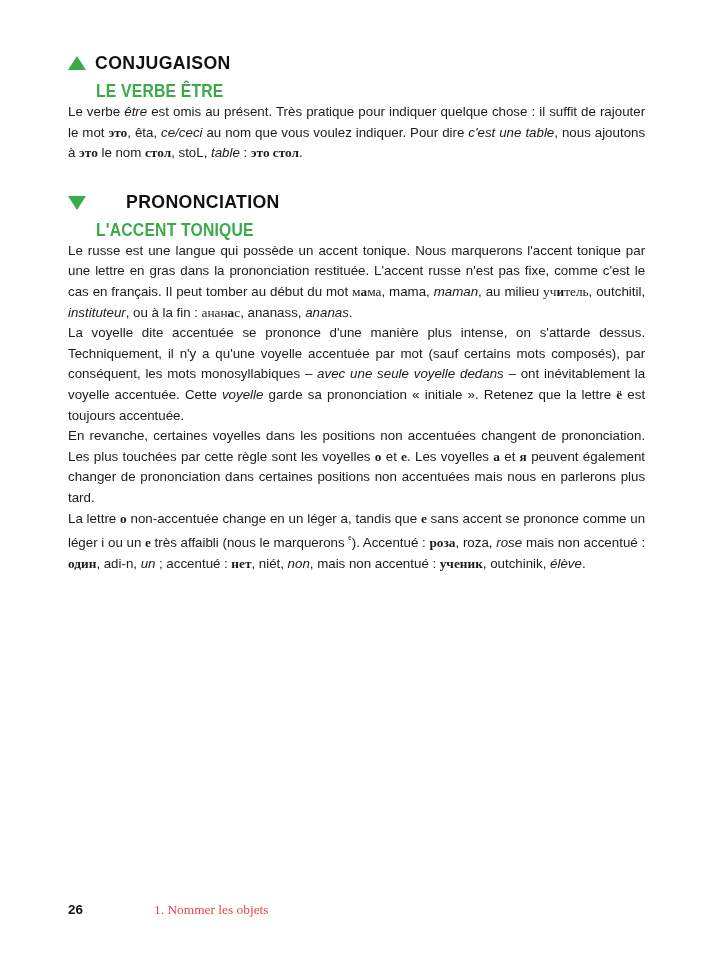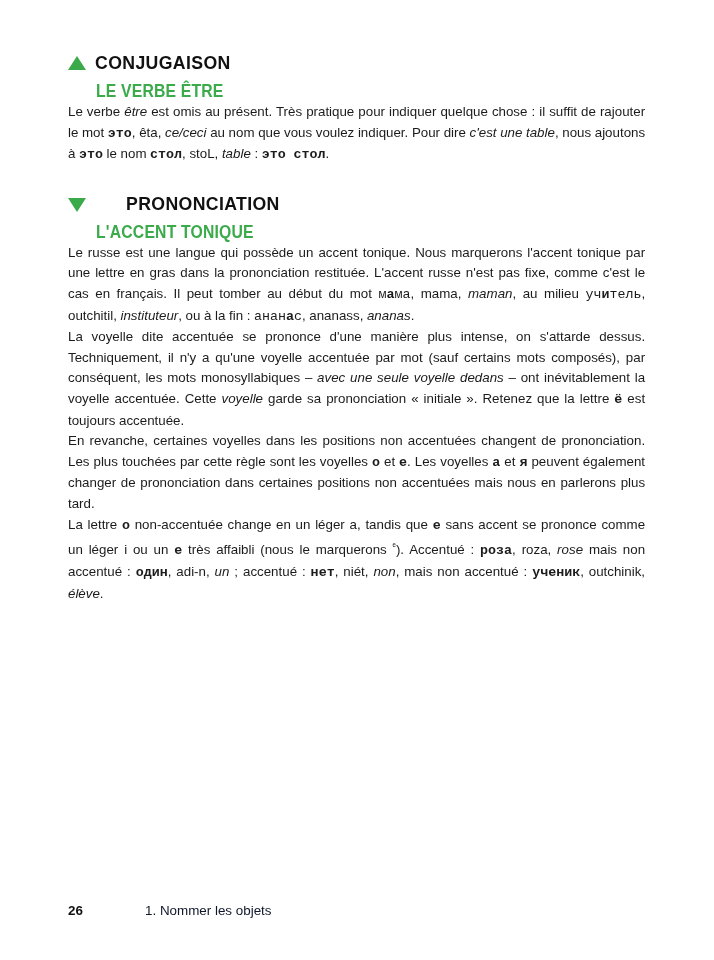--- a/index.html
+++ b/index.html
@@ -91,41 +91,42 @@
     transform-origin: left top;
   }
   .p-gap-a { margin-top: 17px; }
   .p-gap-b { margin-top: 20px; }
   .p-gap-c { margin-top: 19px; }
 
   .sec2 { margin-top: 27px; gap: 40px; }
 
   i, .it { font-style: italic; }
   b, .bd { font-weight: bold; }
-  .cy { font-family: Liberation Mono, monospace; }
+  .cy { font-family: Liberation Serif, serif; }
   .sup { vertical-align: super; font-size: 9px; }
 
   
   .footer {
     position: absolute;
     left: 68px;
     bottom: 42px;
     display: flex;
     align-items: baseline;
-    gap: 7px;
+    gap: 16px;
     font-size: 13.4px;
   }
   .folio {
     font-weight: bold;
     color: #111111;
     width: 70px;
     display: inline-block;
   }
   .chapter {
-    color: #0f172a;
+    color: #ef4444;
+    font-family: Liberation Serif, serif;
   }
 </style>
 </head>
 <body>
 
 <div class="page">
   <div class="content">
 
     <div class="section-head">
       <span class="tri tri-up"></span>

